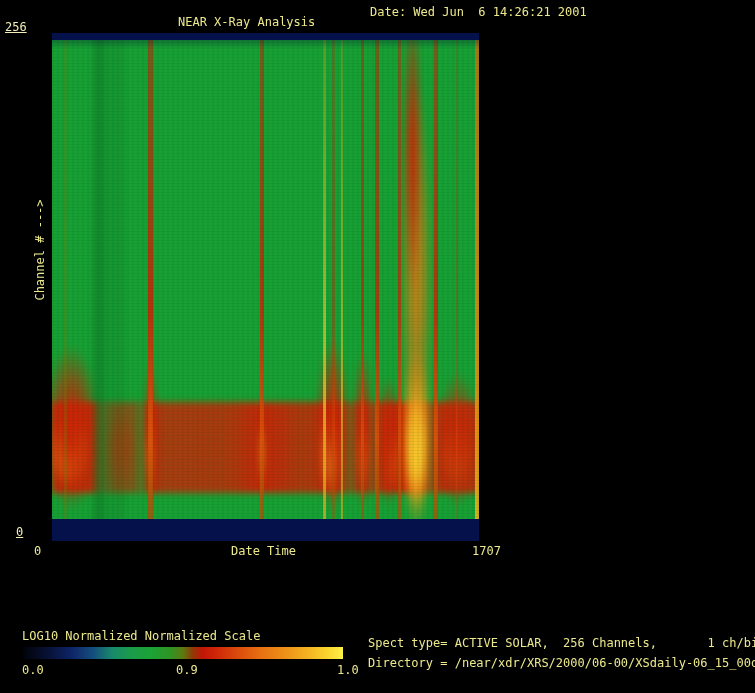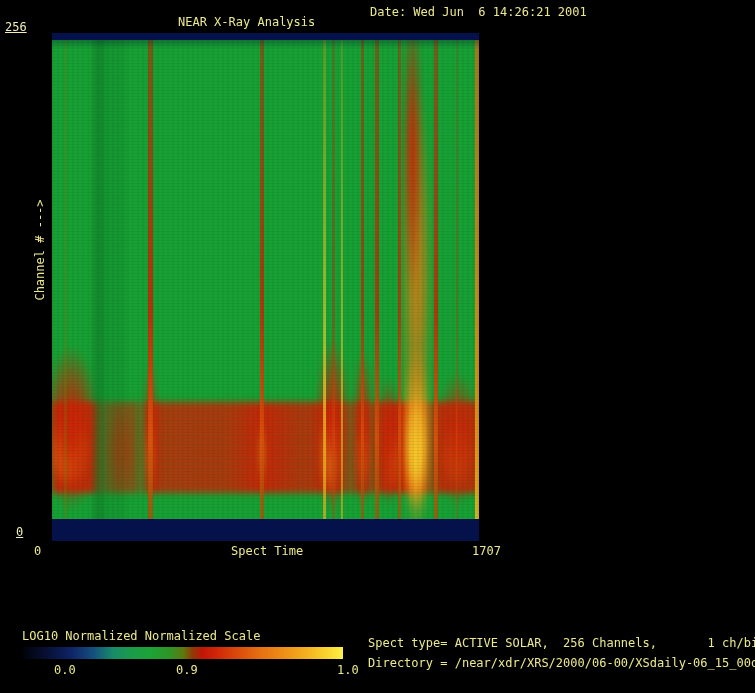--- a/index.html
+++ b/index.html
@@ -43,21 +43,21 @@
              repeating-linear-gradient(0deg,  rgba(0,55,20,.07) 0 1px, transparent 1px 3px),
              repeating-linear-gradient(90deg, rgba(0,40,25,.05) 0 2px, transparent 2px 5px); }
   .top-fade { position:absolute; left:0; top:7px; width:100%; height:9px; z-index:4;
               background:linear-gradient(to bottom, rgba(5,32,46,.35), rgba(5,32,46,0)); }
 
   .bar-top    { position:absolute; left:0; top:0;    width:100%; height:7px;  background:#05114a; z-index:5; }
   .bar-bottom { position:absolute; left:0; bottom:0; width:100%; height:22px; background:#05114a; z-index:5; }
 
   .cb-title { left:22px; top:630px; }
   .cbar { position:absolute; left:23px; top:647px; width:320px; height:12px; }
-  .cb-t0 { left:22px;  top:664px;margin-left:32px; }
+  .cb-t0 { left:22px;  top:664px; }
   .cb-t1 { left:176px; top:664px; }
   .cb-t2 { left:337px; top:664px; }
 
   .info1 { left:368px; top:637px; }
   .info2 { left:368px; top:657px; }
 </style>
 </head>
 <body>
 
 <div>
@@ -106,21 +106,21 @@
         <div class="streak streak-red" style="left: calc(94.9% - 1px); width: 2px; opacity: 0.35;"></div>
         <div class="streak streak-orange" style="left: calc(99.59% - 2px); width: 4px; opacity: 0.9;"></div>
         <div class="noise"></div>
       <div class="top-fade"></div>
     </div>
     <div class="bar-top"></div>
     <div class="bar-bottom"></div>
   </div>
 
   <span class="txt x-min">0</span>
-  <span class="txt x-title">Spect Time</span>
+  <span class="txt x-title">Date Time</span>
   <span class="txt x-max">1707</span>
 
   <span class="txt cb-title">LOG10 Normalized Normalized Scale</span>
   <div class="cbar" id="cbar" style="background: linear-gradient(90deg, rgb(1, 2, 8) 0%, rgb(8, 18, 56) 8%, rgb(14, 35, 102) 15%, rgb(20, 79, 126) 22%, rgb(24, 138, 106) 28%, rgb(26, 156, 72) 34%, rgb(28, 163, 54) 40%, rgb(47, 148, 36) 46%, rgb(93, 122, 16) 50%, rgb(143, 58, 6) 53%, rgb(193, 22, 7) 56%, rgb(207, 36, 8) 60%, rgb(218, 74, 12) 67%, rgb(230, 111, 18) 74%, rgb(238, 145, 24) 82%, rgb(244, 179, 34) 89%, rgb(249, 213, 46) 95%, rgb(253, 241, 72) 100%);"></div>
   <span class="txt cb-t0">0.0</span>
   <span class="txt cb-t1">0.9</span>
   <span class="txt cb-t2">1.0</span>
 
   <span class="txt info1">Spect type= ACTIVE SOLAR,  256 Channels,       1 ch/bin</span>
   <span class="txt info2">Directory = /near/xdr/XRS/2000/06-00/XSdaily-06_15_00out/</span>

